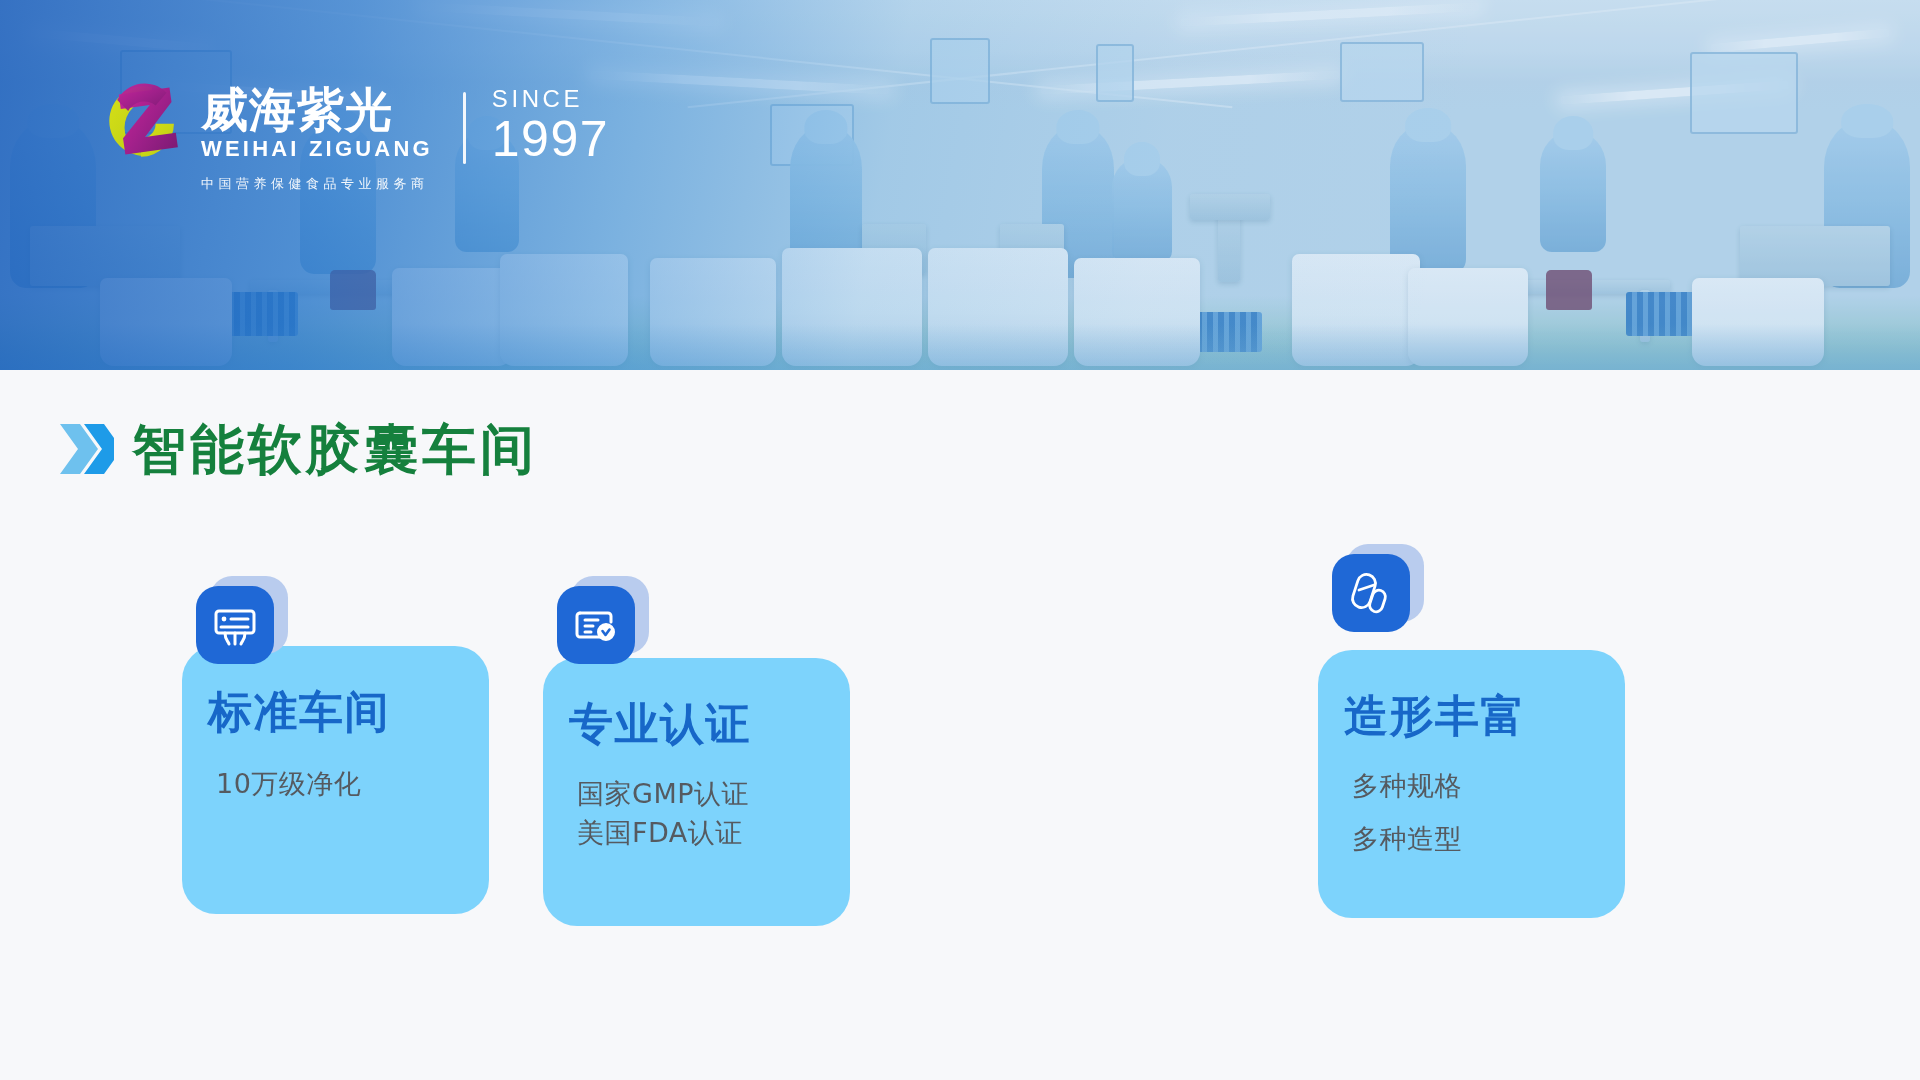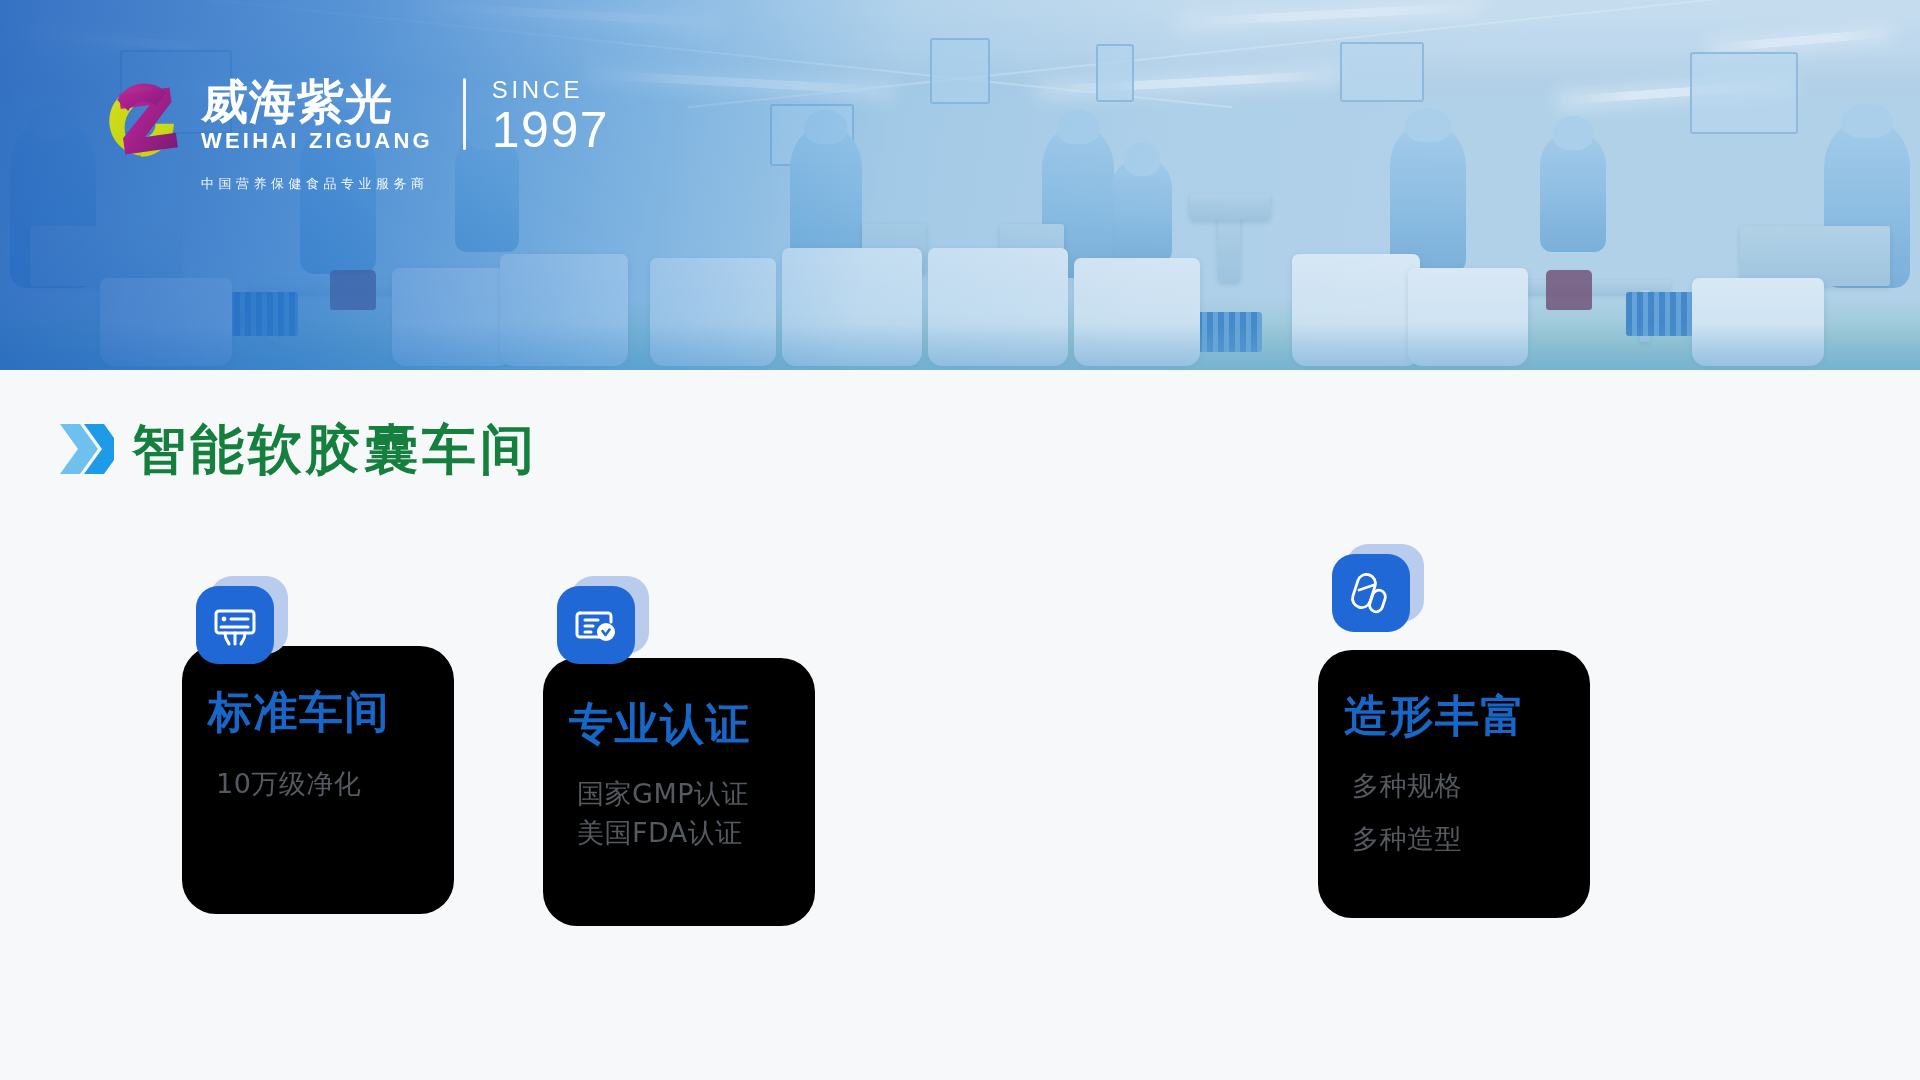--- a/index.html
+++ b/index.html
@@ -94,21 +94,21 @@
   .hero-bottom-fade {
     position:absolute; left:0; right:0; bottom:0; height:46px;
     background:linear-gradient(180deg,rgba(110,170,215,0),rgba(126,182,220,.55));
   }
 
   
   .logo-lockup {
     position:absolute; left:95px; top:78px;
     display:flex; flex-direction:column; align-items:flex-start;
   }
-  .logo-row { display:flex; align-items:flex-start; }
+  .logo-row { display:flex; align-items:flex-end; }
   .logo-mark { width:92px; height:86px; flex:none; }
   .logo-words { margin-left:14px; }
   .logo-cn {
     font-family:"DejaVu Sans","Liberation Sans",sans-serif;
     font-size:47px; font-weight:bold; color:#ffffff;
     letter-spacing:1px; line-height:1.02; white-space:nowrap;
   }
   .logo-en {
     font-size:22px; font-weight:bold; color:#ffffff;
     letter-spacing:3.2px; line-height:1.35; white-space:nowrap;
@@ -138,22 +138,22 @@
   .chev { width:56px; height:62px; flex:none; margin-right:18px; }
   .page-title {
     font-family:"DejaVu Serif","Liberation Serif",serif;
     font-size:54px; font-weight:bold; color:#15803d;
     letter-spacing:4px; line-height:1; white-space:nowrap;
   }
 
   .cards { position:absolute; left:0; top:0; width:1920px; height:710px; }
   .card {
     position:absolute;
-    width:272px;
-    background:#000000;
+    width:307px;
+    background:#7dd3fc;
     border-radius:34px;
   }
   .card-icon {
     position:absolute; width:82px; height:82px;
   }
   .card-icon .shadow {
     position:absolute; left:14px; top:-10px; width:78px; height:78px;
     background:#b9ccee; border-radius:22px;
   }
   .card-icon .tile {

